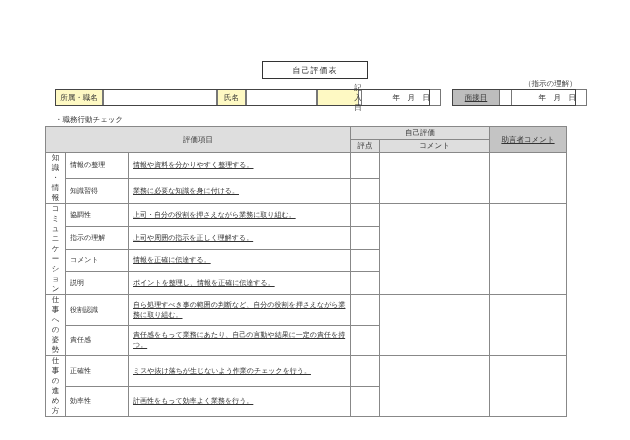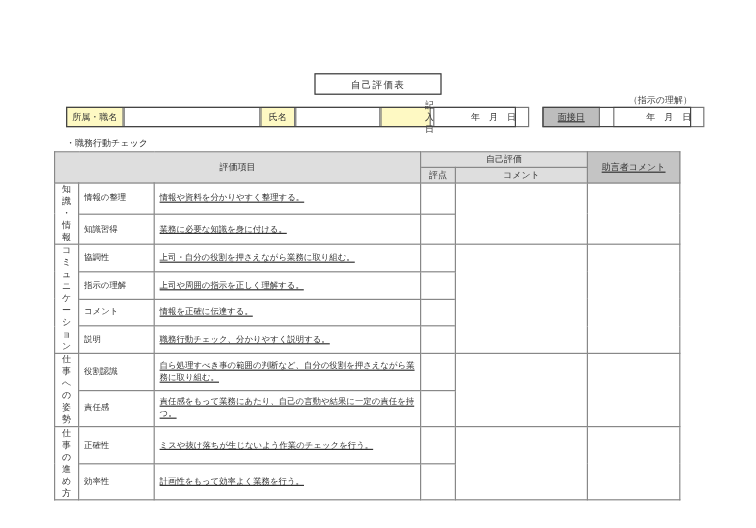--- a/index.html
+++ b/index.html
@@ -116,21 +116,21 @@
       <td class="desc">上司や周囲の指示を正しく理解する。</td>
       <td></td>
     </tr>
     <tr class="r">
       <td class="item">コメント</td>
       <td class="desc">情報を正確に伝達する。</td>
       <td></td>
     </tr>
     <tr class="r">
       <td class="item">説明</td>
-      <td class="desc">職務行動チェック、分かりやすく説明する。</td>
+      <td class="desc">ポイントを整理し、情報を正確に伝達する。</td>
       <td></td>
     </tr>
 
     <tr class="r2 grp-top">
       <td rowspan="2" class="cat">
         <span>仕</span>
           <span>事</span>
           <span>へ</span>
           <span>の</span>
           <span>姿</span>

